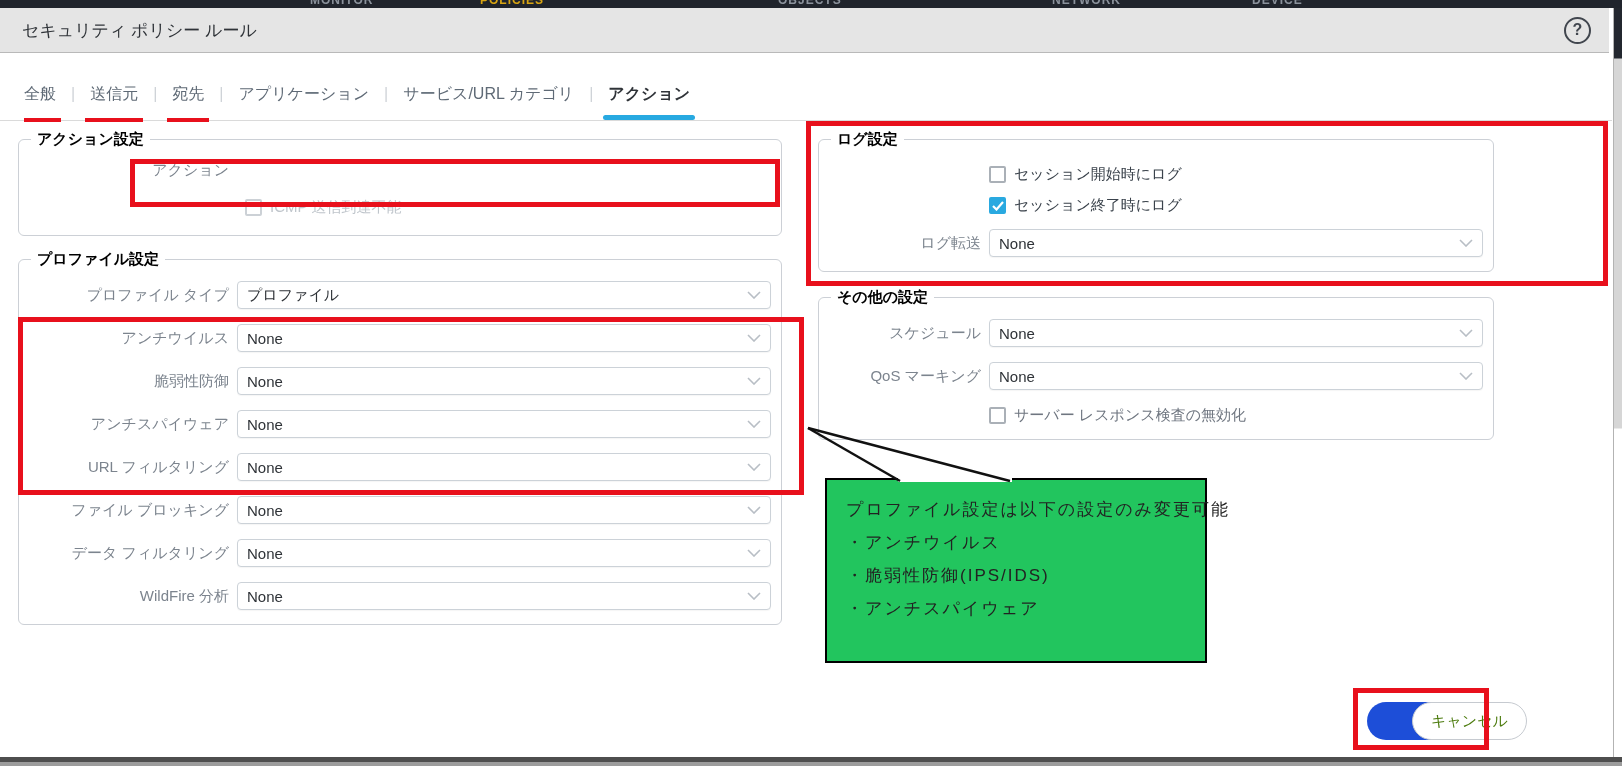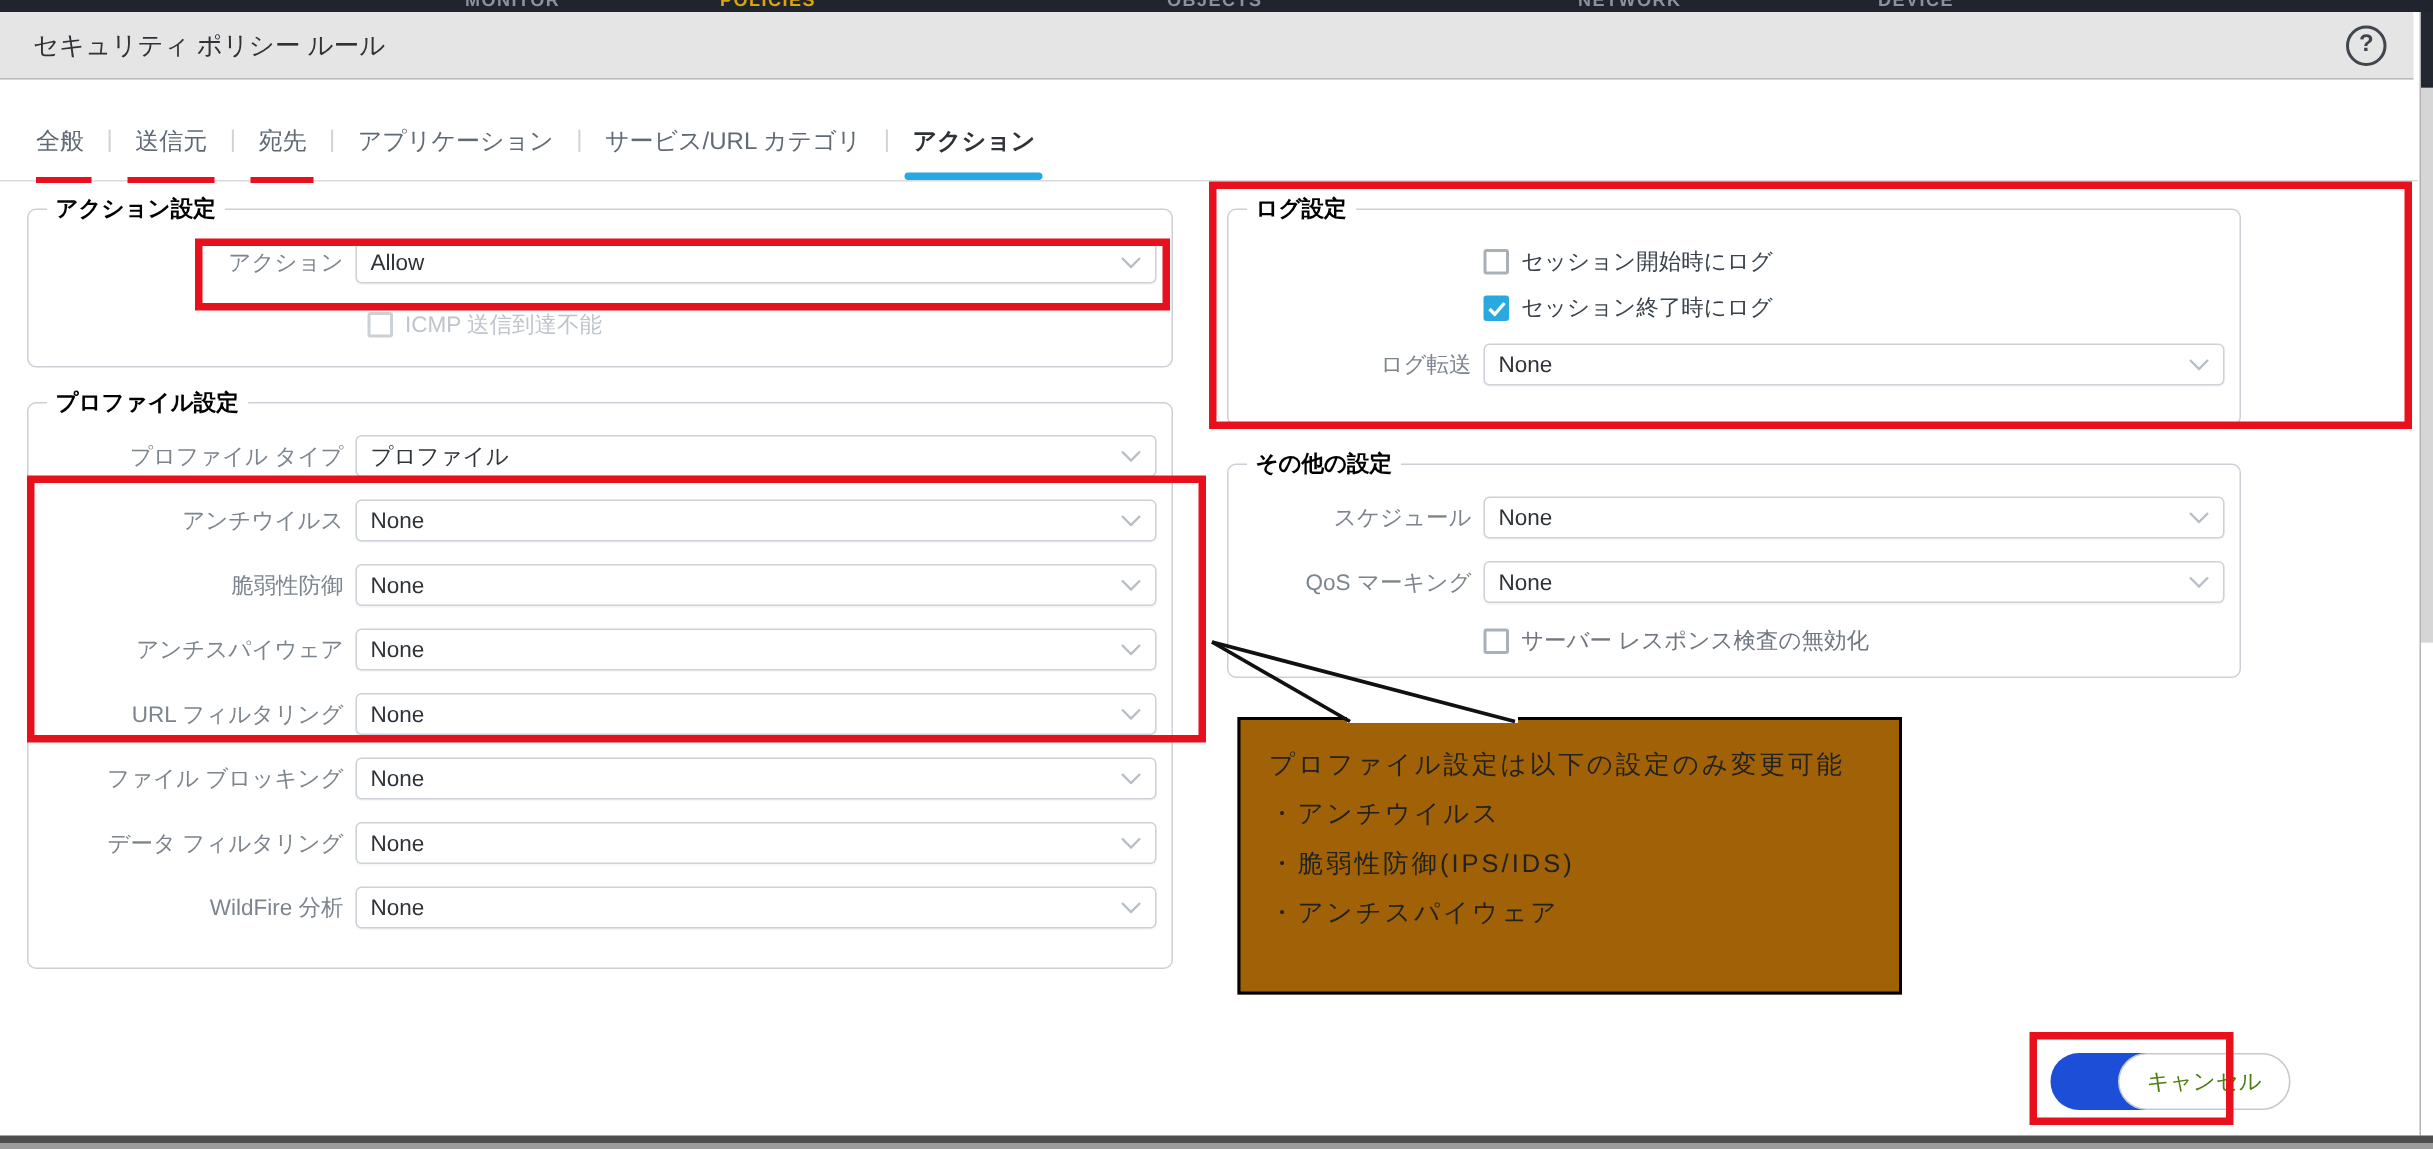--- a/index.html
+++ b/index.html
@@ -42,41 +42,41 @@
   .red-mark { position:absolute; left:8px; right:8px; bottom:-17px; height:4px; background:#e8101c; }
 
   
   .col-left  { position:absolute; left:18px;  top:130px; width:764px; z-index:2; }
   .col-right { position:absolute; left:818px; top:130px; width:676px; z-index:2; }
 
   fieldset { border:1px solid #ccd0d6; border-radius:6px; padding:12px 10px 12px 10px; margin-bottom:14px; background:#fff; }
   legend { font-weight:bold; font-size:15px; color:#000000; padding:0 6px; margin-left:2px; }
 
   .frow { display:flex; align-items:center; margin-bottom:15px; }
-  .frow:last-child { margin-bottom:14px; }
+  .frow:last-child { margin-bottom:2px; }
   .flabel { width:200px; text-align:right; margin-right:8px; color:#7c848e; font-size:15px; flex:none; white-space:nowrap; }
   .col-right .flabel { width:152px; }
 
   .select { flex:1; height:28px; border:1px solid #ccd2d8; border-radius:4px; background:#fff;
     display:flex; align-items:center; padding:0 30px 0 9px; font-size:15px; color:#2f3338;
     position:relative; box-shadow:0 1px 1px rgba(0,0,0,0.04); cursor:pointer; white-space:nowrap; }
   .chev { position:absolute; right:9px; top:50%; transform:translateY(-50%); display:flex; }
 
   .cbrow { display:flex; align-items:center; margin:0 0 12px 160px; font-size:15px; color:#3a424b; }
   .cbrow:last-child { margin-bottom:2px; }
   .cbrow.indent-left { margin-left:216px; }
   .cbox { width:17px; height:17px; border:2px solid #aab0b7; border-radius:2px; background:#fff; margin-right:8px; flex:none;
     display:flex; align-items:center; justify-content:center; cursor:pointer; }
   .cbox.checked { background:#29a9e0; border-color:#29a9e0; }
   .cbrow.disabled { color:#bfc5cb; }
   .cbrow.disabled .cbox { border-color:#ccd1d6; cursor:default; }
   .cbrow.dim { color:#6f7680; }
 
   
-  .callout { position:absolute; left:825px; top:478px; width:443px; height:185px; background:#a16207;
+  .callout { position:absolute; left:825px; top:478px; width:382px; height:185px; background:#22c55e;
     border:2px solid #000; z-index:5; padding:13px 8px 0 19px; font-size:17px; color:#222;
     letter-spacing:2px; line-height:33px; white-space:nowrap; }
   .callout-notch { position:absolute; left:898px; top:476px; width:114px; height:6px; background:#fff; z-index:6; }
   .callout-svg { position:absolute; left:780px; top:415px; width:520px; height:80px; z-index:7; pointer-events:none; }
 
   
   .redbox { position:absolute; border:5px solid #e8101c; z-index:8; pointer-events:none; }
   .redbox1 { left:130px;  top:159px; width:650px; height:48px; }
   .redbox2 { left:18px;   top:317px; width:786px; height:178px; }
   .redbox3 { left:806px;  top:121px; width:802px; height:165px; }
@@ -136,28 +136,20 @@
       <span>アクション</span>
       <span class="blue-bar"></span>
     </span>
   </div>
 
   <div class="col-left">
     <fieldset style="padding-bottom:16px;">
       <legend>アクション設定</legend>
       <div class="frow">
         <span class="flabel">アクション</span>
-        <span class="select">
-          <span>Allow</span>
-          <span class="chev">
-            <svg width="14" height="8" viewBox="0 0 14 8">
-                <polyline points="1,1 7,7 13,1" fill="none" stroke="#b8bec5" stroke-width="1.6"></polyline>
-              </svg>
-          </span>
-        </span>
       </div>
       <div class="cbrow disabled indent-left" style="margin-top:18px;">
         <span class="cbox"></span>
         <span>ICMP 送信到達不能</span>
       </div>
     </fieldset>
 
     <fieldset>
       <legend>プロファイル設定</legend>
 

